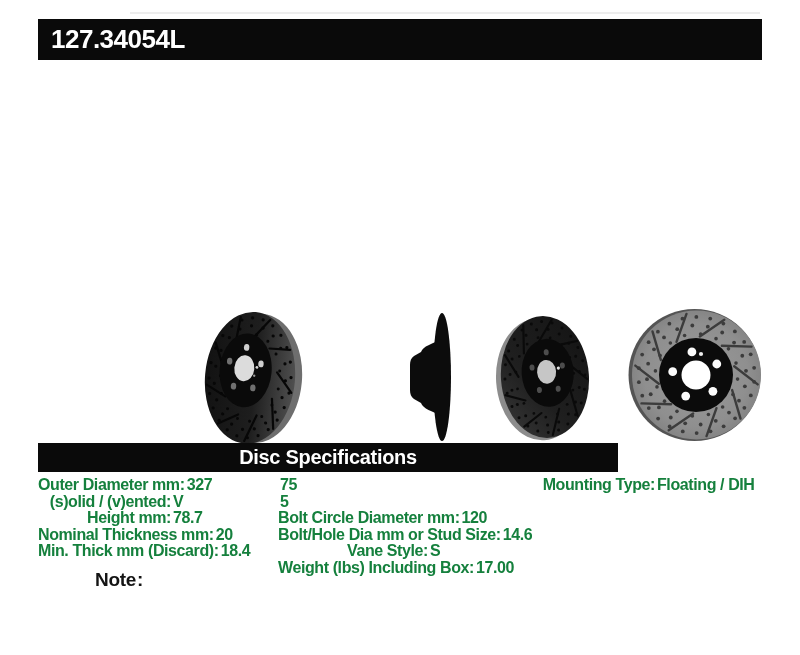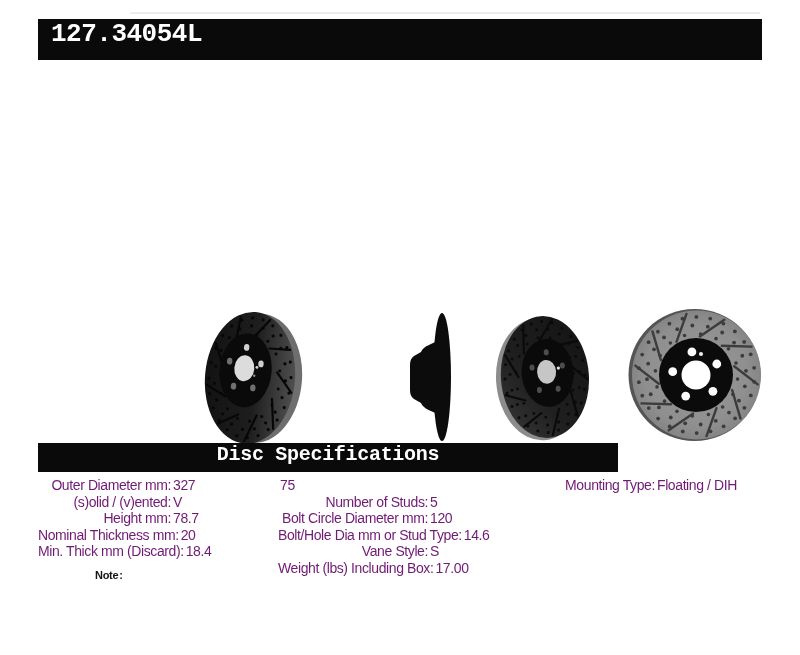--- a/index.html
+++ b/index.html
@@ -3,41 +3,41 @@
 <meta charset="utf-8">
 <style>
   html,body{margin:0;padding:0;background:#ffffff;}
   .page{
     position:relative;width:800px;height:655px;background:#ffffff;overflow:hidden;
     font-family:"Liberation Sans", sans-serif;color:#141414;
   }
   .top-rule{position:absolute;left:130px;top:12px;width:630px;height:2px;background:#ededed;}
   .bar{
     position:absolute;background:#0a0a0a;color:#ffffff;
-    display:flex;box-sizing:border-box;font-family:Liberation Mono, monospace;
+    display:flex;align-items:center;box-sizing:border-box;
   }
   .header-bar{left:38px;top:19px;width:724px;height:41px;justify-content:space-between;
     padding:0 13px;font-size:26px;font-weight:700;letter-spacing:-0.5px;}
   .spec-bar{left:38px;top:443px;width:580px;height:29px;justify-content:center;
     font-size:20px;font-weight:700;letter-spacing:-0.3px;}
   .product-image{position:absolute;}
   .img-a{left:202px;top:308px;width:103px;height:140px;}
   .img-b{left:404px;top:311px;width:50px;height:133px;}
   .img-c{left:495px;top:313px;width:100px;height:130px;}
   .img-d{left:626px;top:306px;width:137px;height:138px;}
-  .spec-col{position:absolute;top:477px;font-size:14px;font-weight:400;
-    letter-spacing:-0.4px;color:#701a75;}
+  .spec-col{position:absolute;top:477px;font-size:16px;font-weight:700;
+    letter-spacing:-0.4px;color:#15803d;}
   .col-1{left:38px;--lw:133px;}
   .col-2{left:278px;--lw:150px;}
   .col-3{left:540px;--lw:115px;}
   .spec-row{display:flex;align-items:baseline;line-height:16.5px;white-space:nowrap;}
   .spec-label{flex:0 0 var(--lw);display:flex;justify-content:flex-end;}
   .spec-label::after{content:":";}
   .spec-value{margin-left:2px;}
-  .note{position:absolute;left:95px;top:569px;font-size:11px;font-weight:700;
+  .note{position:absolute;left:95px;top:569px;font-size:19px;font-weight:700;
     letter-spacing:-0.3px;}
   .note::after{content:":";margin-left:1px;}
 </style>
 </head>
 <body>
 
 <div class="page">
 
   <div class="top-rule"></div>
 
@@ -352,29 +352,28 @@
       <span class="spec-label">Min. Thick mm (Discard)</span>
       <span class="spec-value">18.4</span>
     </div>
   </div>
 
   <div class="spec-col col-2">
     <div class="spec-row">
       <span class="spec-value">75</span>
     </div>
     <div class="spec-row">
-      <span class="spec-label">Number of Studs</span>
       <span class="spec-value">5</span>
     </div>
     <div class="spec-row">
       <span class="spec-label">Bolt Circle Diameter mm</span>
       <span class="spec-value">120</span>
     </div>
     <div class="spec-row">
-      <span class="spec-label">Bolt/Hole Dia mm or Stud Type</span>
+      <span class="spec-label">Bolt/Hole Dia mm or Stud Size</span>
       <span class="spec-value">14.6</span>
     </div>
     <div class="spec-row">
       <span class="spec-label">Vane Style</span>
       <span class="spec-value">S</span>
     </div>
     <div class="spec-row">
       <span class="spec-label">Weight (lbs) Including Box</span>
       <span class="spec-value">17.00</span>
     </div>

